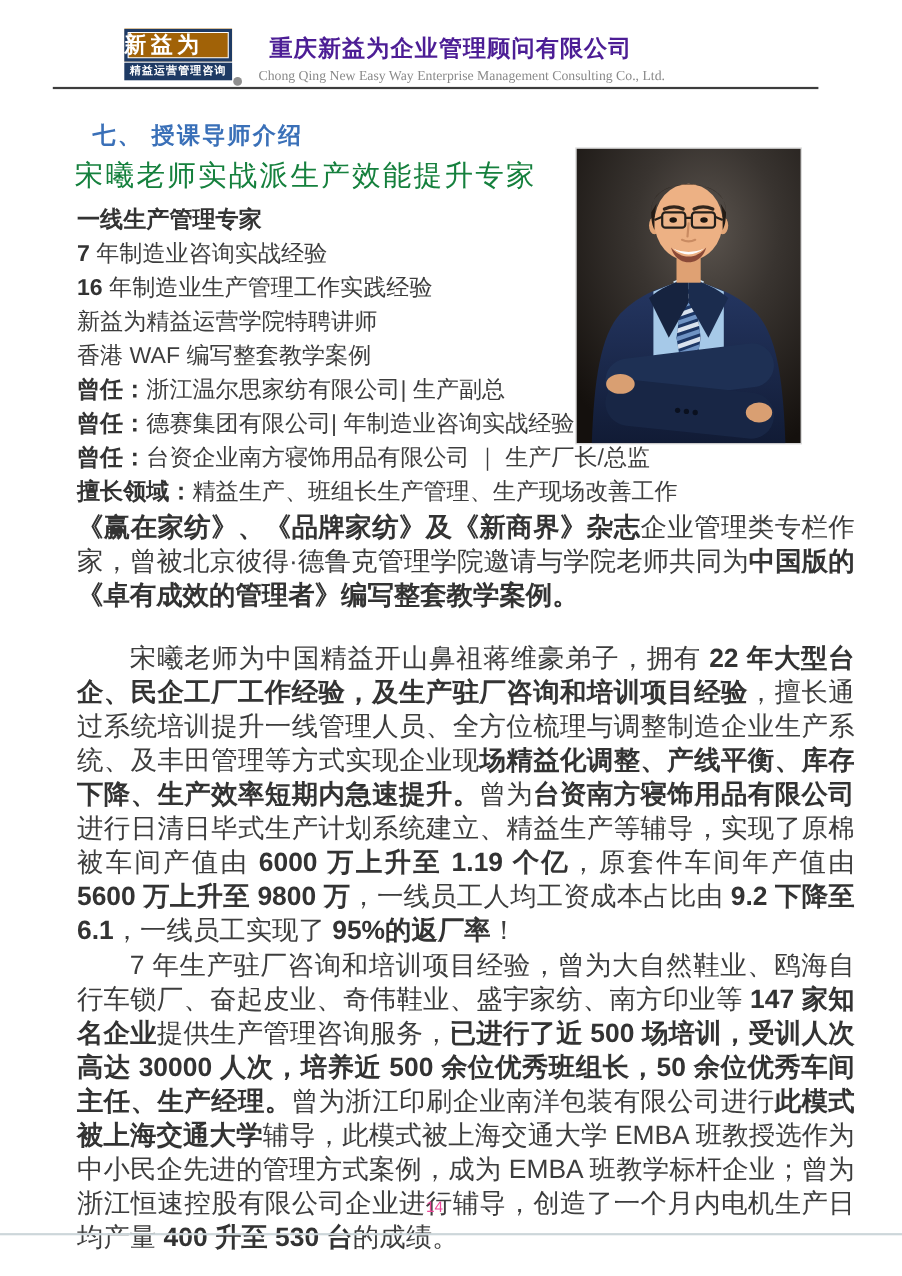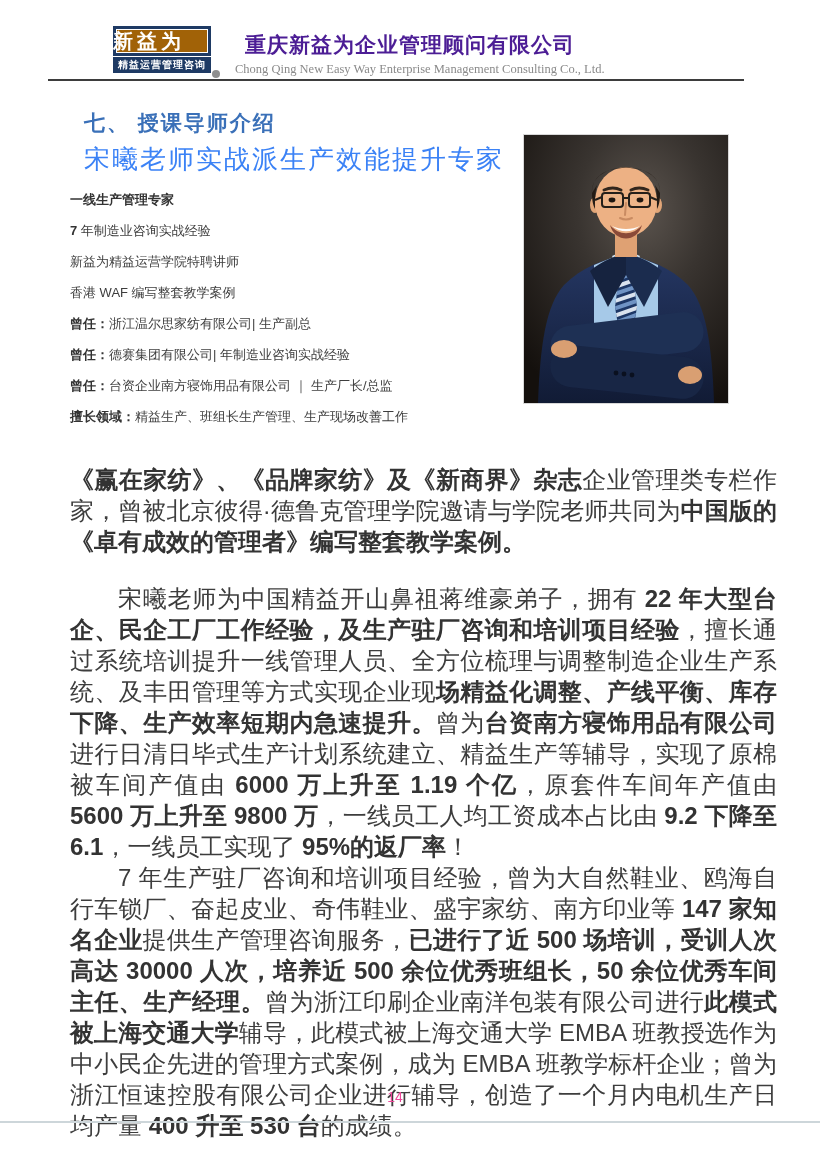--- a/index.html
+++ b/index.html
@@ -34,27 +34,27 @@
     font-family:"Liberation Serif","DejaVu Serif",serif;
     font-size:12.5px;color:#8a8a8a;line-height:17px;margin-top:3px;white-space:nowrap;
   }
   .header-rule{position:absolute;left:48px;top:79px;width:696px;height:2px;background:#3d3d3d;}
   
   .section-title{
     position:absolute;left:84px;top:109px;margin:0;
     font-size:21px;font-weight:700;color:#3a70b8;letter-spacing:2px;
   }
   .headline{
-    position:absolute;left:84px;top:142px;margin:0;
+    position:absolute;left:68px;top:142px;margin:0;
     font-family:"Liberation Serif","DejaVu Serif",serif;
-    font-size:26px;font-weight:400;color:#3b82f6;letter-spacing:2px;
+    font-size:26px;font-weight:400;color:#15803d;letter-spacing:2px;
   }
   
   .credentials{position:absolute;left:70px;top:184px;width:448px;}
-  .cred-line{font-size:13px;line-height:31px;white-space:nowrap;}
+  .cred-line{font-size:21px;line-height:31px;white-space:nowrap;}
   
   .photo{
     position:absolute;left:523px;top:134px;width:204px;height:268px;
     border:1px solid #d8d8d8;box-sizing:content-box;
   }
   .photo svg{display:block;}
   
   .bio{
     position:absolute;left:70px;top:464px;width:707px;
     font-size:24px;line-height:31px;text-align:justify;
@@ -155,20 +155,21 @@
       <path d="M102,68 L101,80 M96,83 Q102,86 108,83" stroke="#c98b62" stroke-width="2" fill="none" stroke-linecap="round"></path>
 
       <path d="M86,90 C95,101 109,101 118,90 C113,108 91,108 86,90 Z" fill="#8a4a38"></path>
       <path d="M88,91 C96,98 108,98 116,91 C108,95 96,95 88,91 Z" fill="#fdfdfd"></path>
     </svg>
   </div>
 
   <div class="credentials">
     <div class="cred-line"><b>一线生产管理专家</b></div>
     <div class="cred-line"><b>7 </b><span>年制造业咨询实战经验</span></div>
+    <div class="cred-line"><b>16 </b><span>年制造业生产管理工作实践经验</span></div>
     <div class="cred-line"><span>新益为精益运营学院特聘讲师</span></div>
     <div class="cred-line"><span>香港 WAF 编写整套教学案例</span></div>
     <div class="cred-line"><b>曾任：</b><span>浙江温尔思家纺有限公司| 生产副总</span></div>
     <div class="cred-line"><b>曾任：</b><span>德赛集团有限公司| 年制造业咨询实战经验</span></div>
     <div class="cred-line"><b>曾任：</b><span>台资企业南方寝饰用品有限公司 ｜ 生产厂长/总监</span></div>
     <div class="cred-line"><b>擅长领域：</b><span>精益生产、班组长生产管理、生产现场改善工作</span></div>
   </div>
 
   <div class="bio">
     <p><b>《赢在家纺》、《品牌家纺》及《新商界》杂志</b><span>企业管理类专栏作家，曾被北京彼得·德鲁克管理学院邀请与学院老师共同为</span><b>中国版的《卓有成效的管理者》编写整套教学案例。</b></p>

